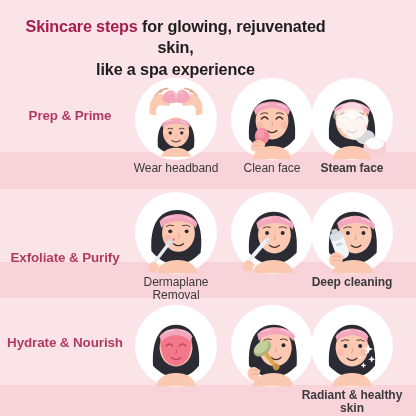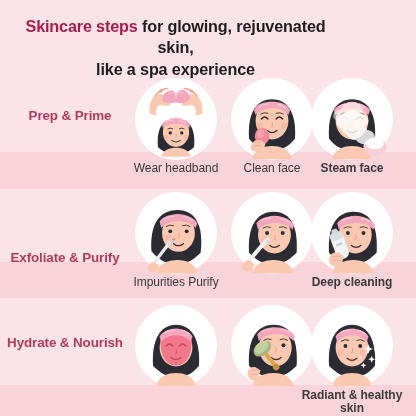--- a/index.html
+++ b/index.html
@@ -277,21 +277,21 @@
               <circle cx="47" cy="58" r="1.6" fill="#e07b80"></circle>
               <circle cx="43" cy="62" r="1.2" fill="#e07b80"></circle>
               <path d="M26 99 C28 88 40 83 52 83 C64 83 74 88 76 99 Z" fill="#fbc9b2"></path>
 
               <path d="M22 88 L42 62" stroke="#e9edf2" stroke-width="4" stroke-linecap="round"></path>
               <circle cx="43" cy="61" r="3" fill="none" stroke="#cfd6de" stroke-width="1.6"></circle>
               <path d="M16 94 C16 88 20 84 25 86 L30 90 L26 97 C21 99 17 98 16 94 Z" fill="#fbc9b2"></path>
             </g>
           </svg>
         </div>
-        <div class="step-caption">Impurities Purify</div>
+        <div class="step-caption">Dermaplane Removal</div>
       </div>
 
       <div class="step step-1">
         <div class="circle-wrap">
           <svg viewBox="0 0 100 100">
             <circle cx="50" cy="50" r="50" fill="#ffffff"></circle>
             <g>
               <path d="M22 74 C20 44 30 24 52 24 C74 24 82 44 80 74 C70 84 62 88 50 88 C38 88 30 82 22 74 Z" fill="#2b2b33"></path>
               <ellipse cx="53" cy="52" rx="20" ry="23" fill="#fbc9b2"></ellipse>
               <path d="M31 38 C39 26 69 26 77 40 L75 46 C67 35 41 35 33 46 Z" fill="#f2a7bd"></path>

